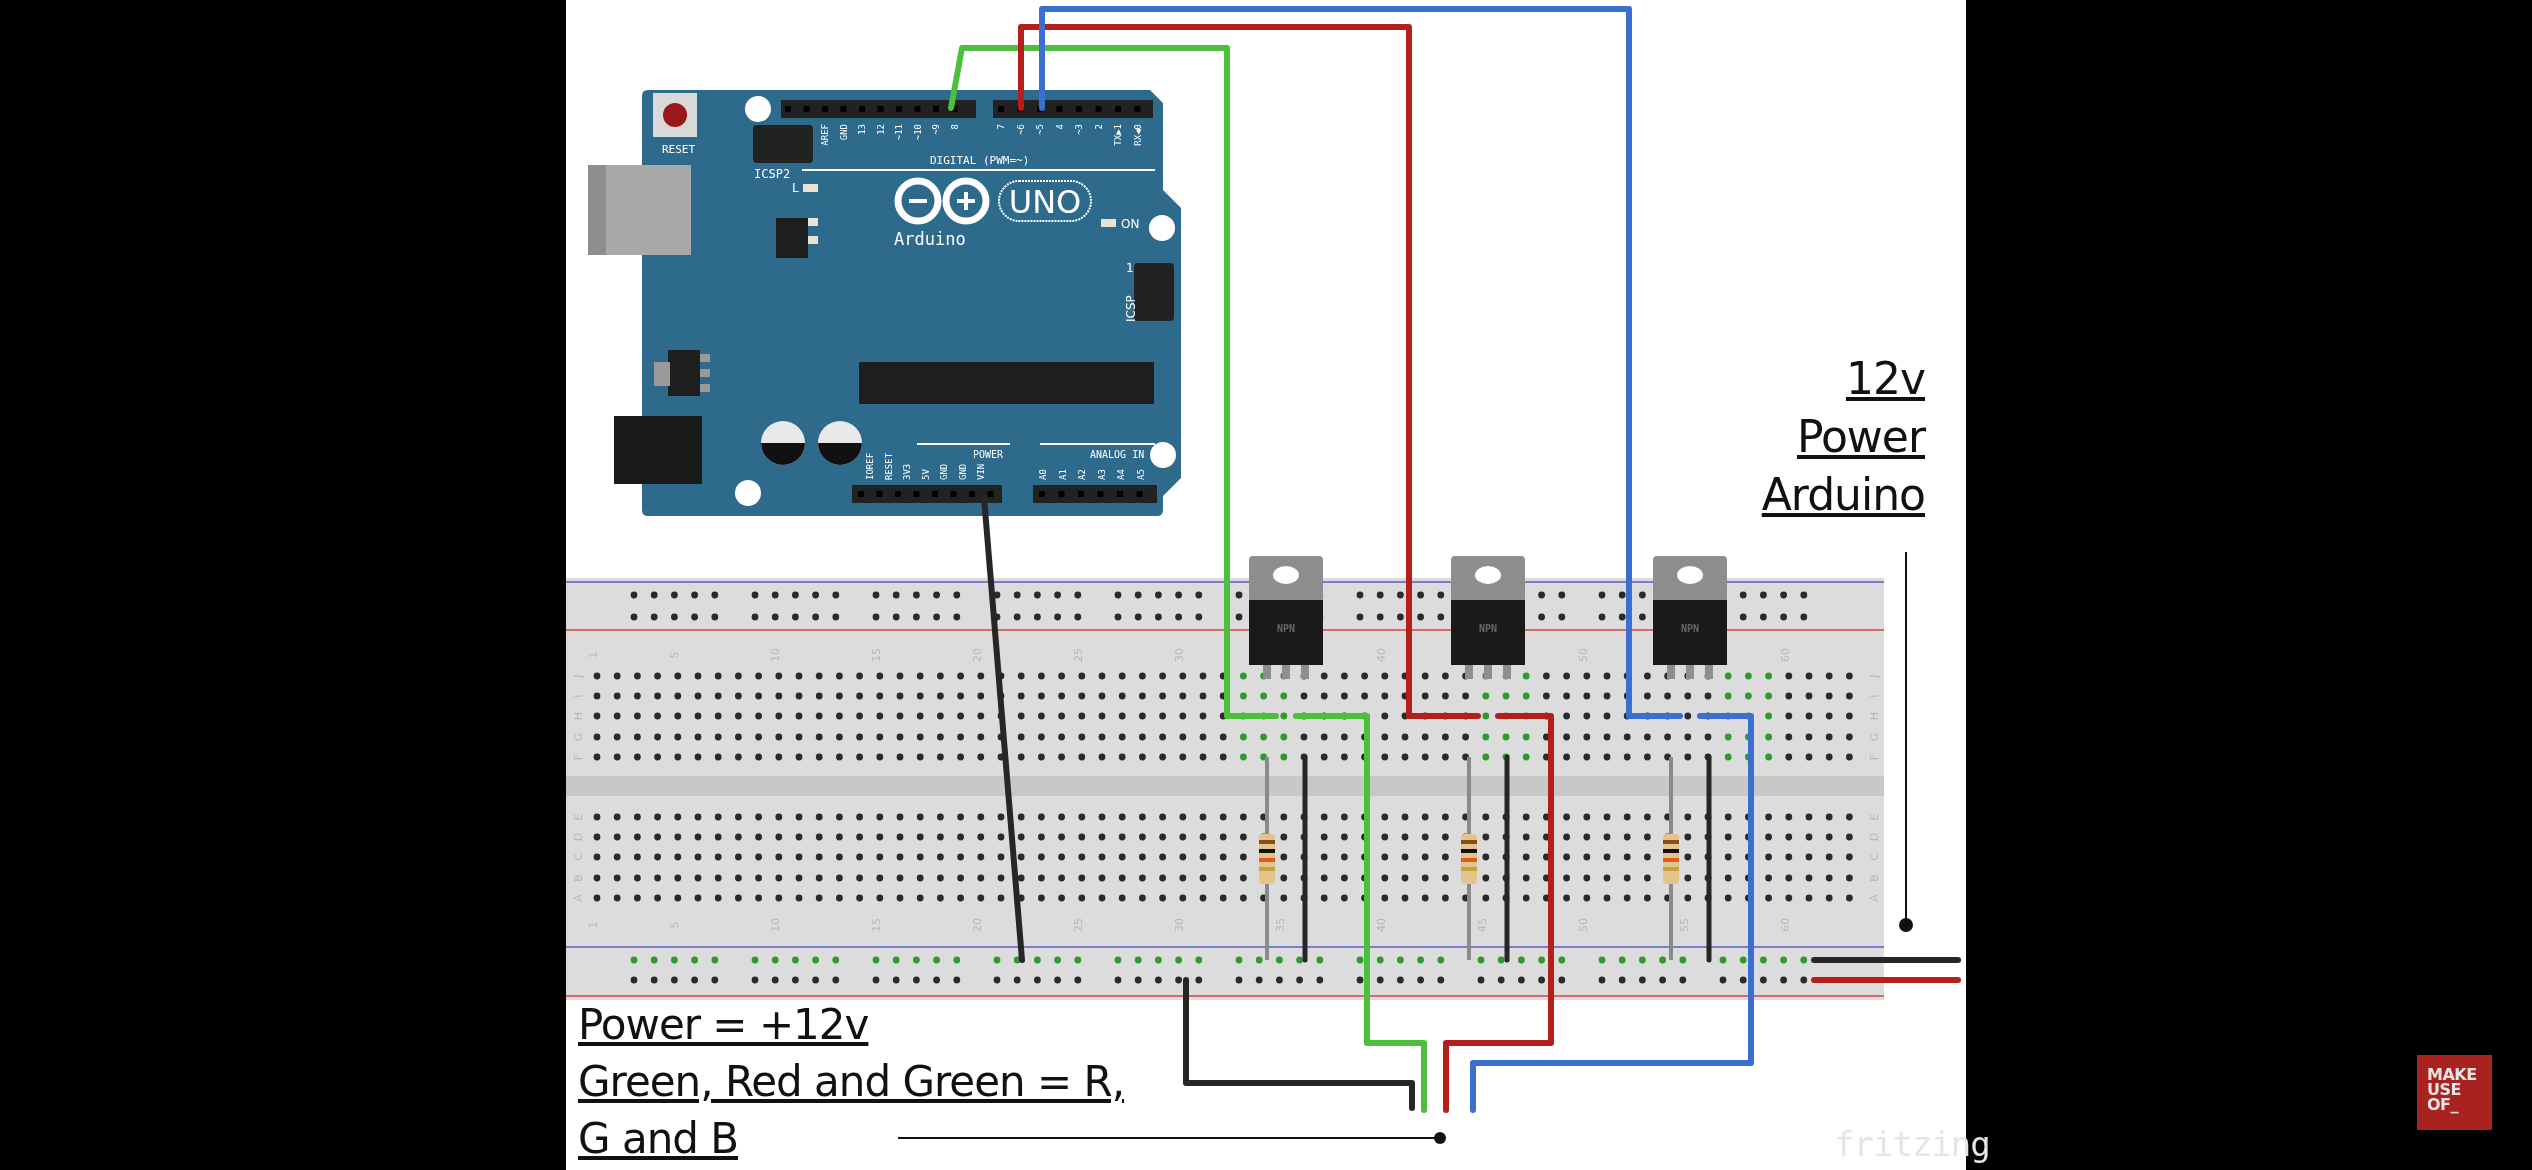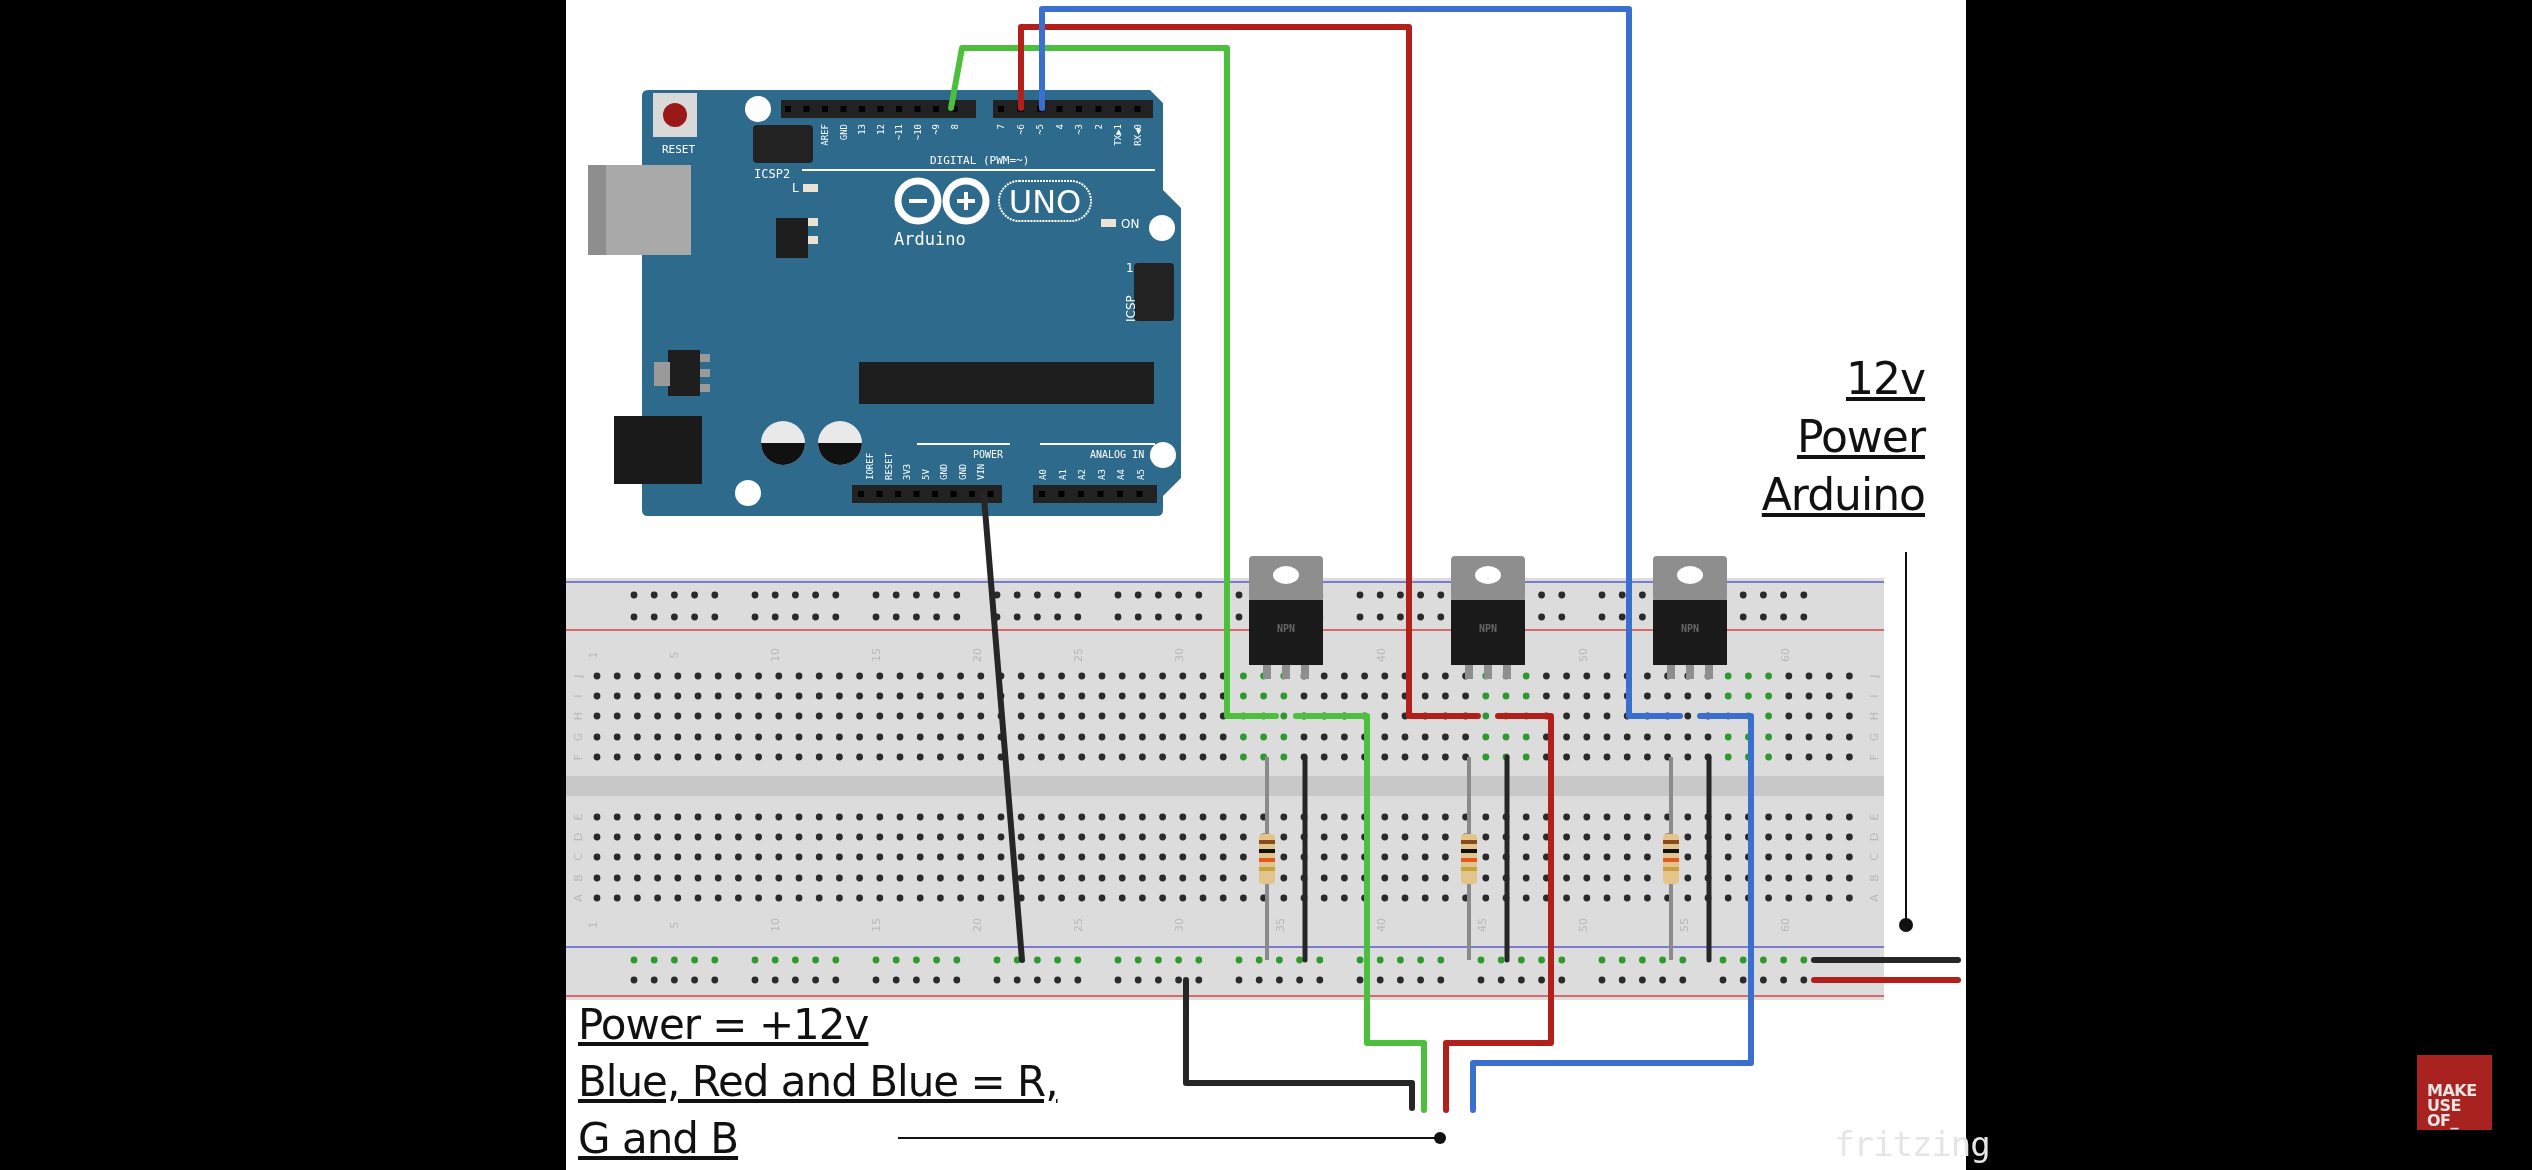--- a/index.html
+++ b/index.html
@@ -3,21 +3,21 @@
 <meta charset="utf-8">
 <style>
   html, body { margin: 0; padding: 0; background: #000; }
   body { width: 2532px; height: 1170px; position: relative; overflow: hidden; font-family: "DejaVu Sans", sans-serif; }
   #canvas { position: absolute; left: 566px; top: 0; width: 1400px; height: 1170px; background: #fff; }
   #diagram { position: absolute; left: 0; top: 0; }
   .label-block { position: absolute; color: #111; font-family: "DejaVu Sans", sans-serif; text-decoration: underline; }
   #supply-label { left: 1740px; top: 350px; width: 185px; text-align: right; font-size: 44px; line-height: 58px; letter-spacing: -1px; }
   #legend { left: 578px; top: 996px; font-size: 42px; line-height: 57px; letter-spacing: -1px; }
   #fritzing { position: absolute; left: 1834px; top: 1124px; font-size: 34px; color: #e5e5e5; font-family: "DejaVu Sans Mono", monospace; letter-spacing: -1px; }
-  #muo { position: absolute; left: 2417px; top: 1055px; width: 75px; height: 75px; background: #a8231f; color: #e9e4e4; font-family: "DejaVu Sans", sans-serif; font-weight: bold; font-size: 16px; line-height: 15px; padding: 28px 0 0 10px; box-sizing: border-box; letter-spacing: -0.5px; }
+  #muo { position: absolute; left: 2417px; top: 1055px; width: 75px; height: 75px; background: #a8231f; color: #e9e4e4; font-family: "DejaVu Sans", sans-serif; font-weight: bold; font-size: 16px; line-height: 15px; padding: 12px 0 0 10px; box-sizing: border-box; letter-spacing: -0.5px; }
   #muo span { display: block; }
 </style>
 </head>
 <body>
 
 <div id="canvas"></div>
 
 <svg id="diagram" width="2532" height="1170" viewBox="0 0 2532 1170" xmlns="http://www.w3.org/2000/svg">
 
   <g id="breadboard">
@@ -1125,21 +1125,21 @@
 </svg>
 
 <div id="supply-label" class="label-block">
   <div>12v</div>
   <div>Power</div>
   <div>Arduino</div>
 </div>
 
 <div id="legend" class="label-block">
   <div>Power = +12v</div>
-  <div>Blue, Red and Blue = R,</div>
+  <div>Green, Red and Green = R,</div>
   <div>G and B</div>
 </div>
 
 <div id="fritzing">fritzing</div>
 
 <div id="muo">
   <span>MAKE</span>
   <span>USE</span>
   <span>OF_</span>
 </div>

